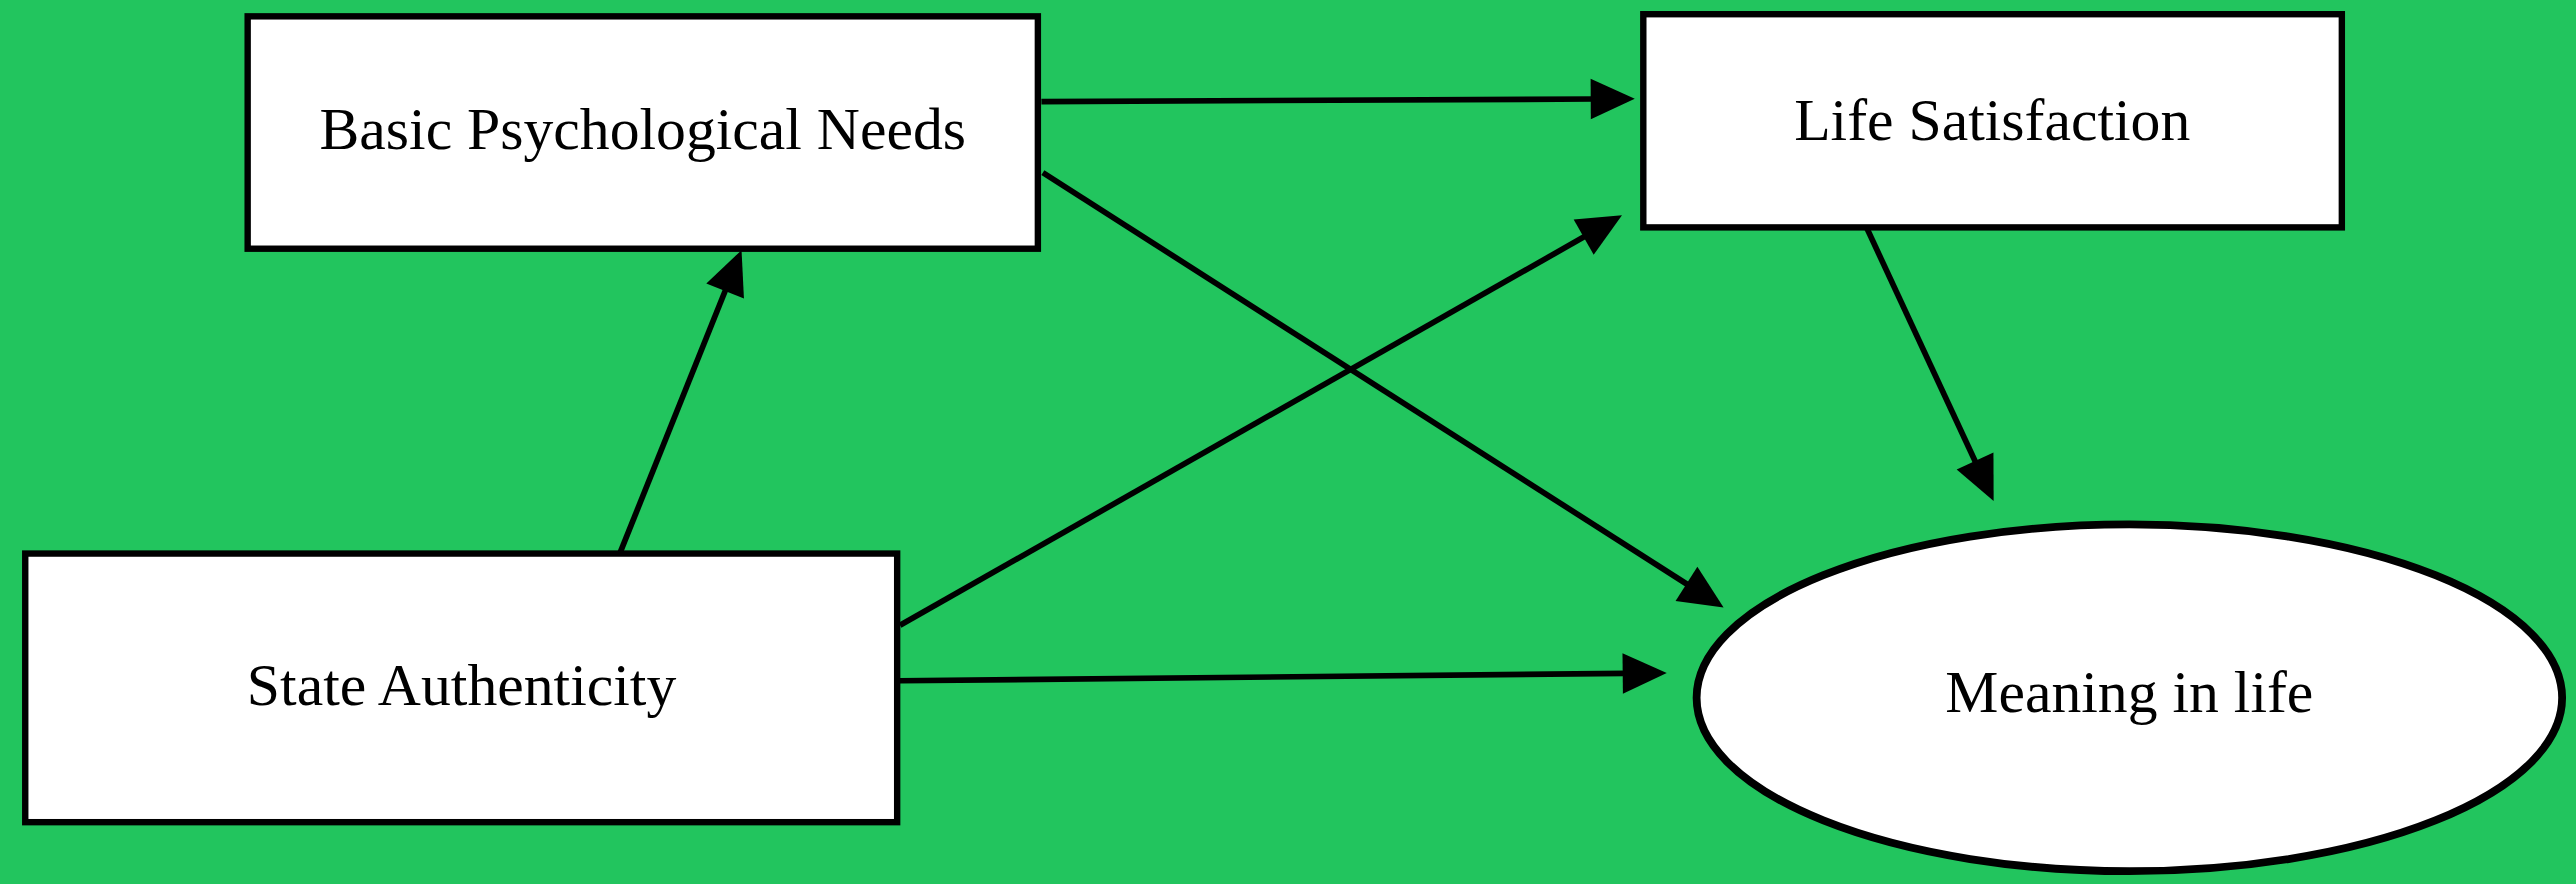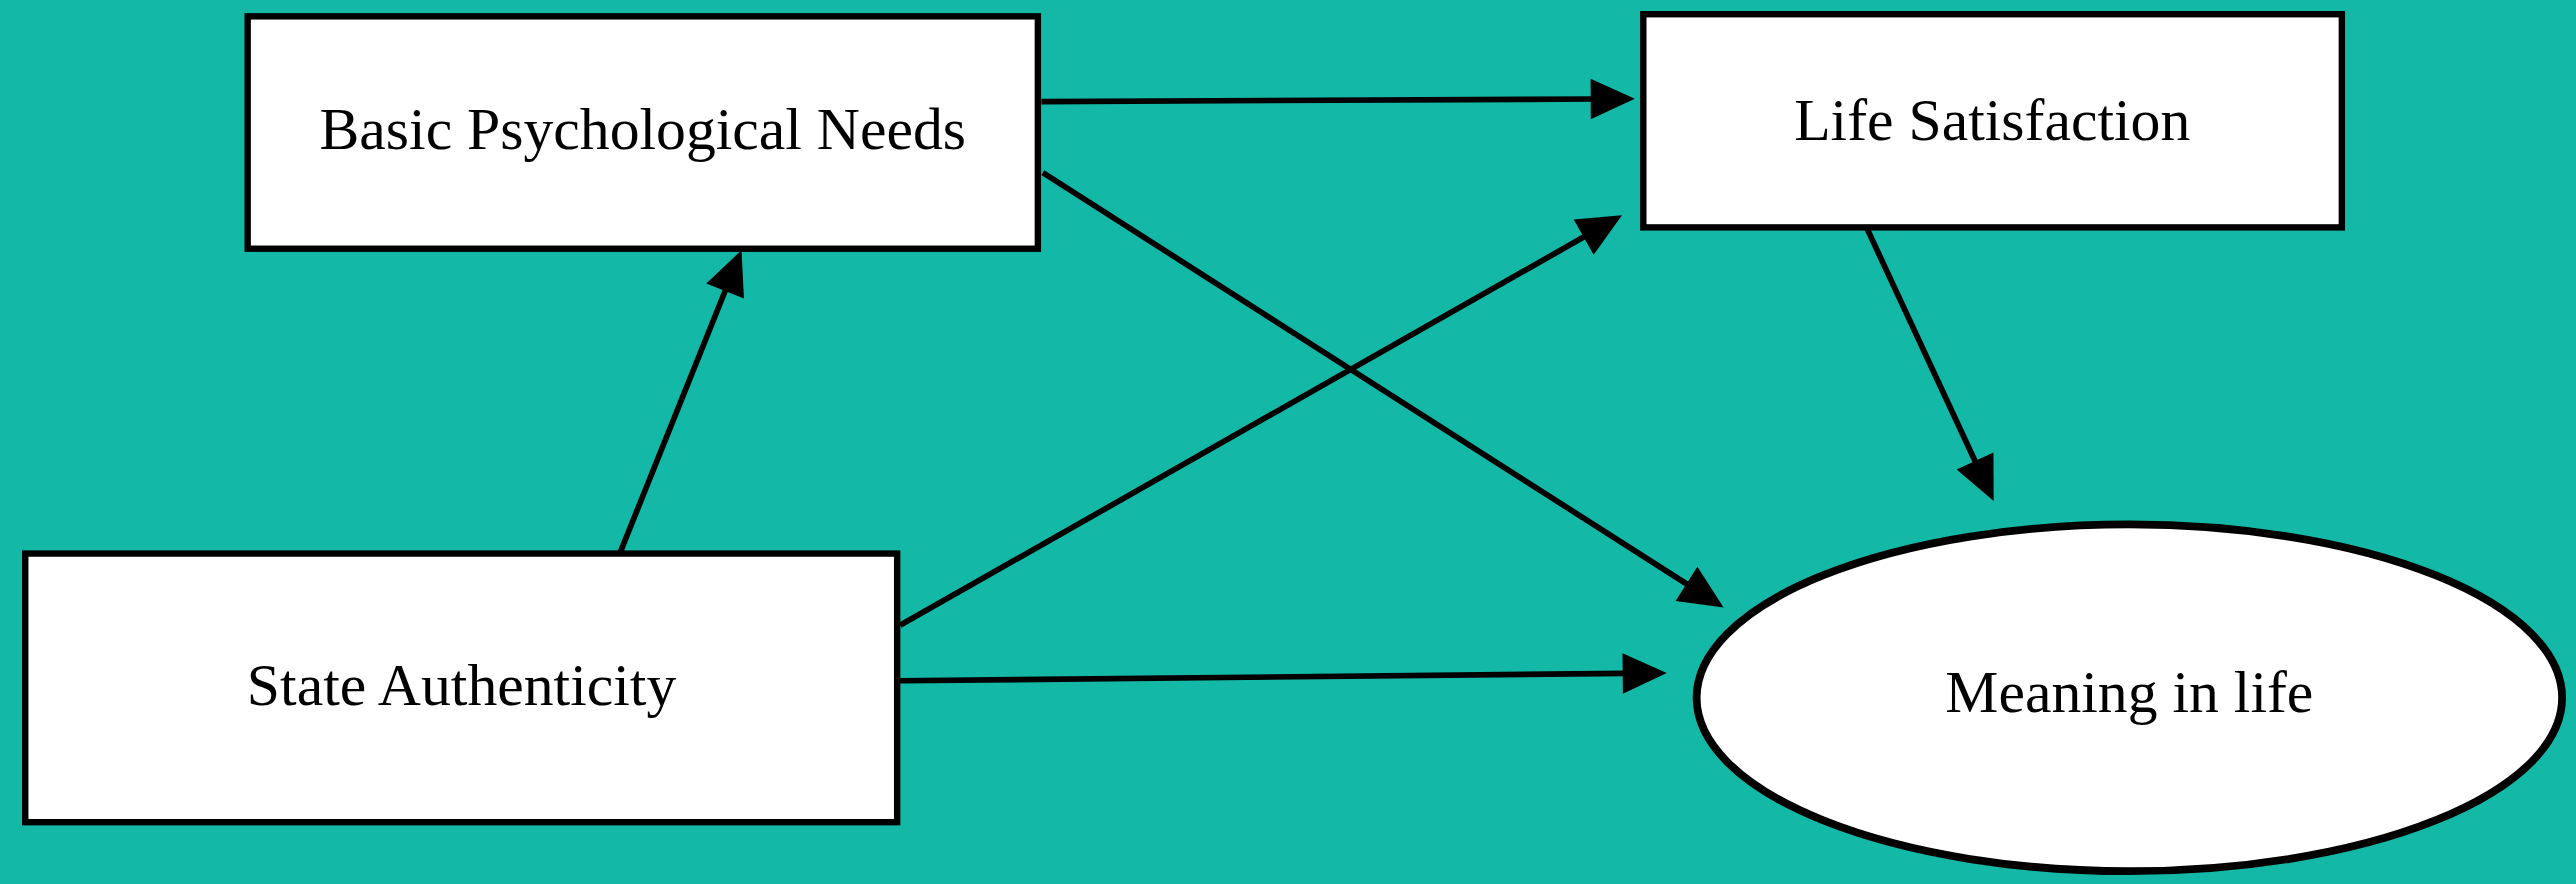--- a/index.html
+++ b/index.html
@@ -4,21 +4,21 @@
 <style>
   html, body {
     margin: 0;
     padding: 0;
     background: #ffffff;
   }
   #canvas {
     position: relative;
     width: 2576px;
     height: 884px;
-    background: #14b8a6;
+    background: #22c55e;
     overflow: hidden;
   }
   #diagram-svg {
     position: absolute;
     top: 0;
     left: 0;
     width: 2576px;
     height: 884px;
   }
   .node-label {

